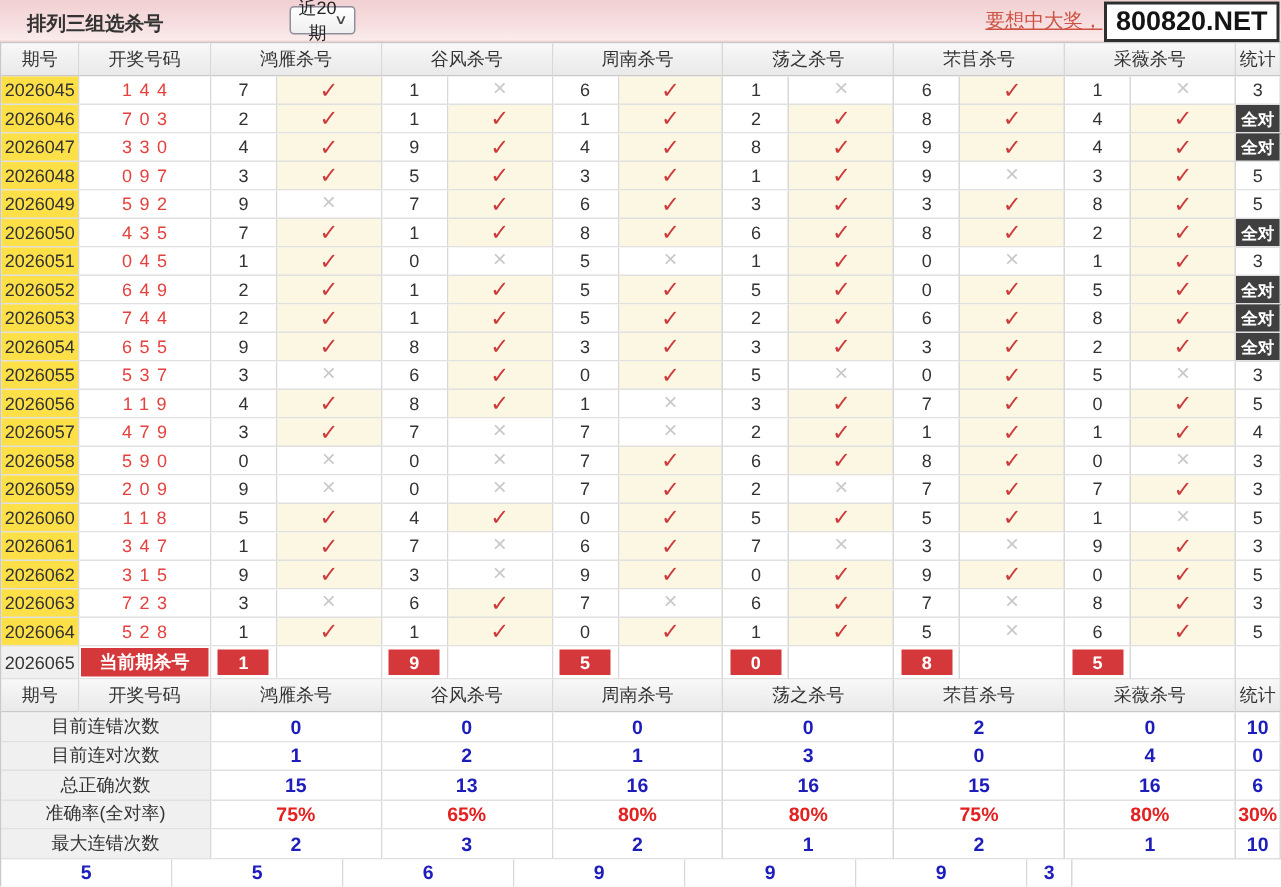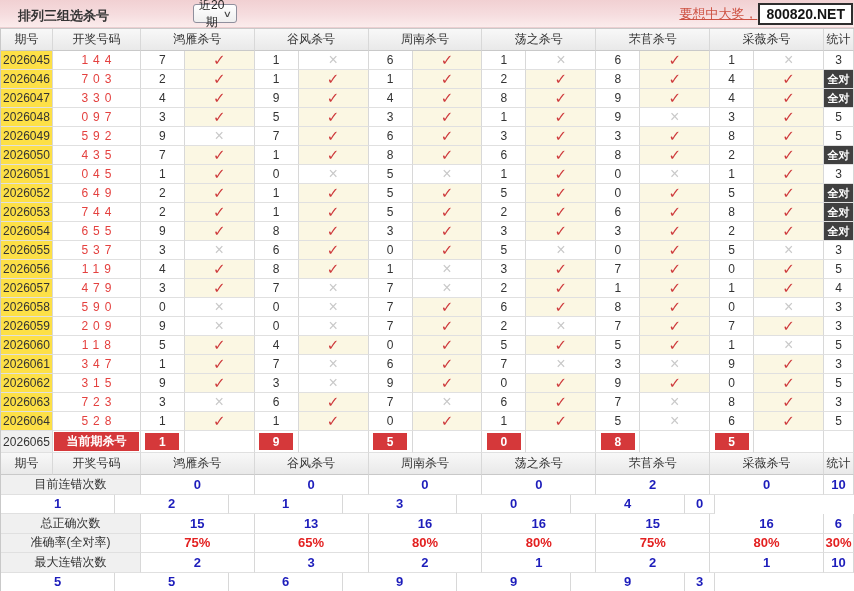--- a/index.html
+++ b/index.html
@@ -13,21 +13,21 @@
   .title { position:absolute; left:18px; top:7px; font-size:13px; font-weight:bold; color:#333; }
   .select { position:absolute; left:193px; top:4px; width:44px; height:19px;
     border:1px solid #8f8f9d; border-radius:3px;
     background:linear-gradient(#ffffff,#efefef);
     font-size:12px; color:#222; display:flex; align-items:center;
     justify-content:space-between; padding:0 5px; cursor:default;text-align:center; }
   .chev { font-size:9px; color:#444; transform:scaleX(1.4); }
   .promo { position:absolute; right:1px; top:0; height:28px; display:flex; align-items:center; }
   .promo-link { font-size:13px; color:#cd5243; text-decoration:underline; cursor:pointer; white-space:nowrap; }
   .promo-box { border:2px solid #2e2e2e; background:#fff; color:#141414;
-    font-size:14px; font-weight:bold; padding:1px 6px; margin-left:1px; white-space:nowrap; }
+    font-size:18px; font-weight:bold; padding:1px 6px; margin-left:1px; white-space:nowrap; }
 
   
   .grid { width:854px; border-left:1px solid #c9c9c9; border-top:1px solid #c9c9c9; }
   .row { display:flex; }
   .hd  { height:22px; }
   .dr  { height:19px; }
   .cur { height:22px; }
   .sm  { height:19.5px; }
   .c { border-right:1px solid #d8d8d8; border-bottom:1px solid #e0e0e0;
        display:flex; align-items:center; justify-content:center;
@@ -465,20 +465,21 @@
       <div class="c sum-label">目前连错次数</div>
       <div class="c c-exp sum-val">0</div>
       <div class="c c-exp sum-val">0</div>
       <div class="c c-exp sum-val">0</div>
       <div class="c c-exp sum-val">0</div>
       <div class="c c-exp sum-val">2</div>
       <div class="c c-exp sum-val">0</div>
       <div class="c c-stat sum-val">10</div>
     </div>
     <div class="row sm">
+      <div class="c sum-label">目前连对次数</div>
       <div class="c c-exp sum-val">1</div>
       <div class="c c-exp sum-val">2</div>
       <div class="c c-exp sum-val">1</div>
       <div class="c c-exp sum-val">3</div>
       <div class="c c-exp sum-val">0</div>
       <div class="c c-exp sum-val">4</div>
       <div class="c c-stat sum-val">0</div>
     </div>
     <div class="row sm">
       <div class="c sum-label">总正确次数</div>

